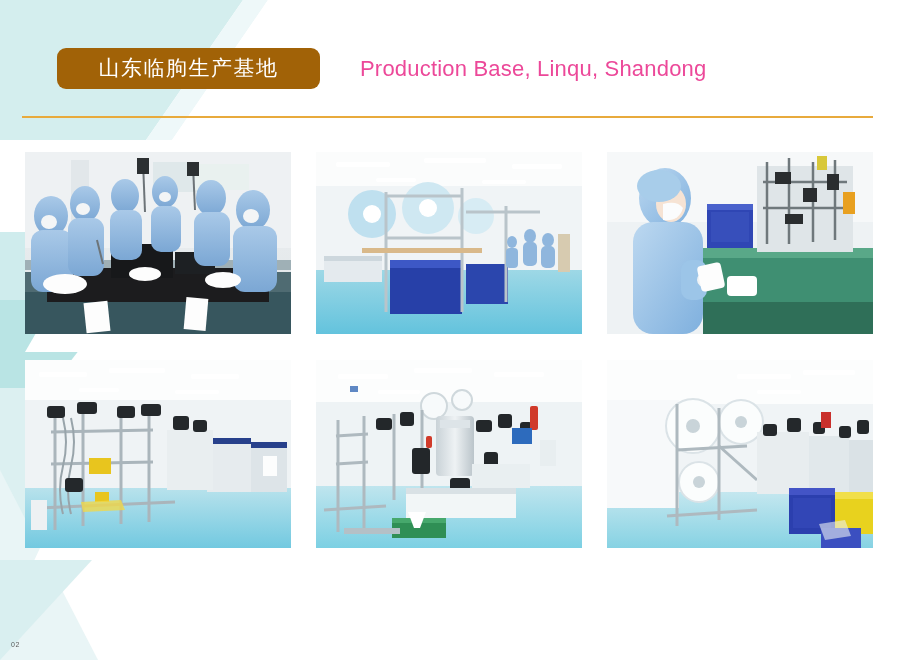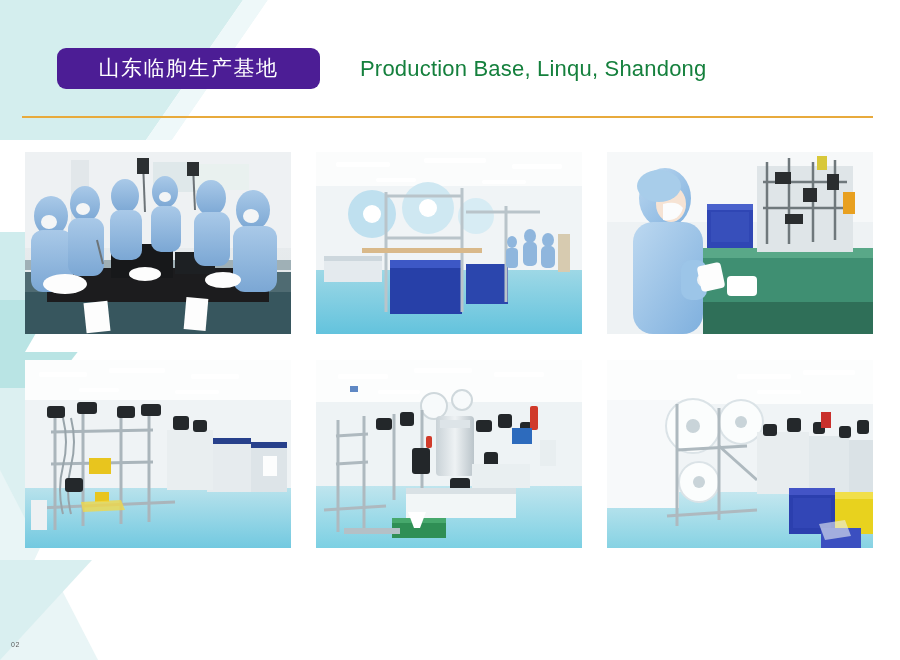--- a/index.html
+++ b/index.html
@@ -27,21 +27,21 @@
     color:#ffffff;
     font-size:21px;
     letter-spacing:1.5px;
     font-family:"DejaVu Sans","Liberation Sans",sans-serif;
     white-space:nowrap;
     line-height:1;
   }
   .title-en{
     position:absolute;left:360px;top:54px;
     font-size:22px;
-    color:#15803d;
+    color:#ec4899;
     letter-spacing:.2px;
     white-space:nowrap;
     line-height:30px;
   }
   .divider{
     position:absolute;left:22px;top:116px;width:851px;height:2px;
   }
 
   
   .grid{position:absolute;left:25px;top:152px;width:848px;}
@@ -83,21 +83,21 @@
 
     <polygon points="148,140 900,140 900,352 25,352" fill="#ffffff"></polygon>
     <polygon points="132,352 900,352 900,580 25,580" fill="#ffffff"></polygon>
     <polygon points="268,0 900,0 900,140 172,140" fill="#ffffff"></polygon>
 
     <polygon points="0,560 92,560 0,660" fill="#d9eff0"></polygon>
   </svg>
 
   <div class="header">
 
-    <div class="badge" style="background:#4c1d95">
+    <div class="badge" style="background:#a16207">
       <span class="badge-text">山东临朐生产基地</span>
     </div>
 
     <div class="title-en">Production Base, Linqu, Shandong</div>
 
     <div class="divider" style="background:#e8aa3c"></div>
   </div>
 
   <div class="grid">
 

